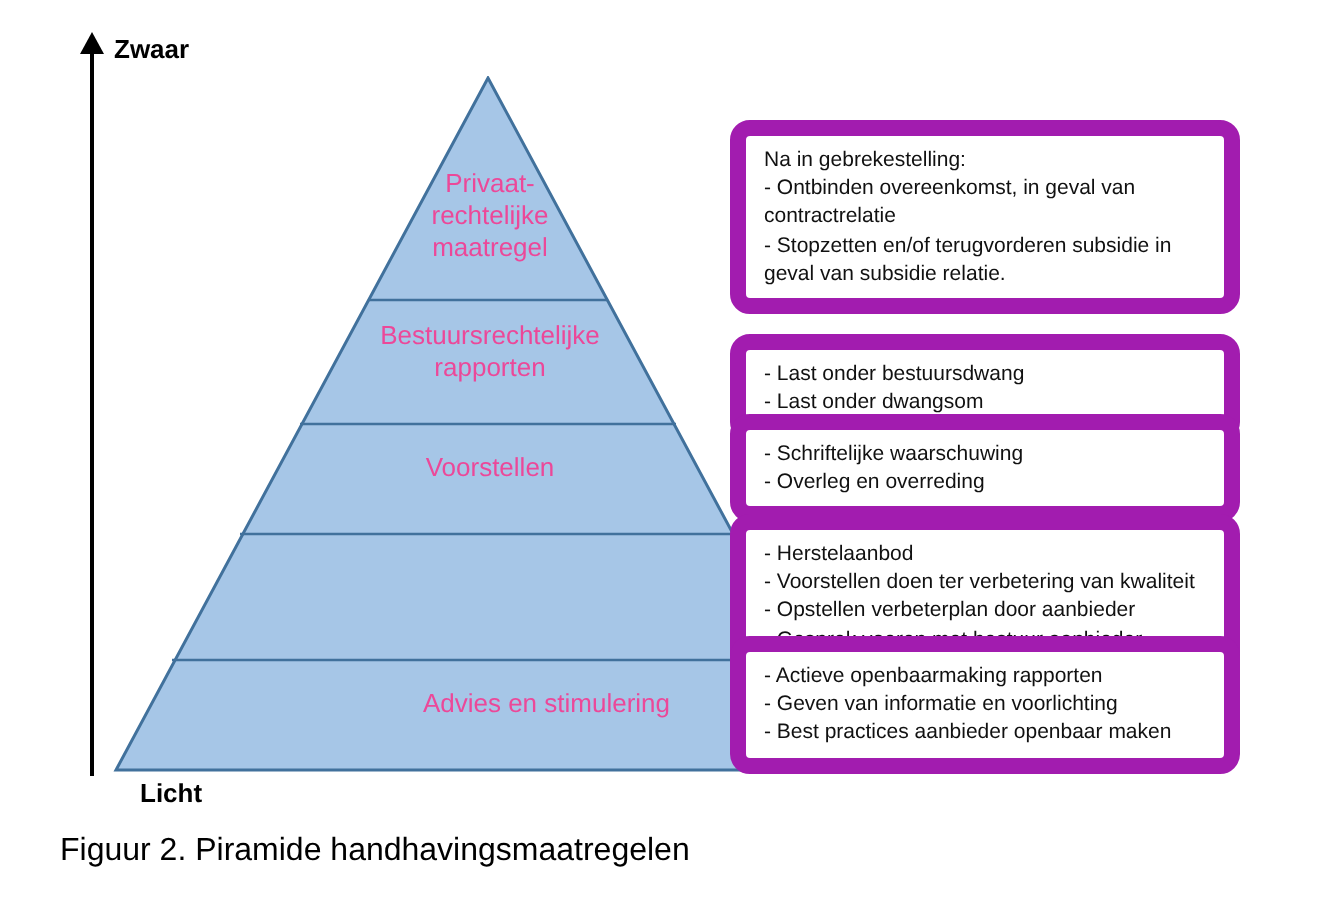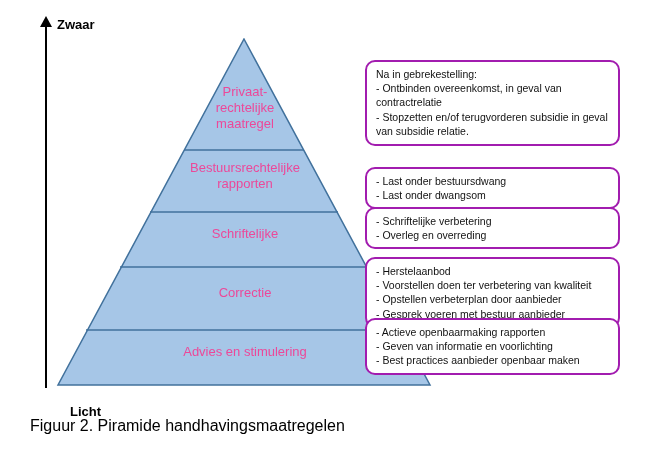--- a/index.html
+++ b/index.html
@@ -18,36 +18,36 @@
   }
   .axis-arrow{
     position:absolute;left:40px;top:16px;width:0;height:0;
     border-left:6px solid transparent;border-right:6px solid transparent;
     border-bottom:11px solid #000;
   }
   .axis-label{
     position:absolute;font-size:13px;font-weight:bold;color:#000;
   }
   .axis-label.top{left:57px;top:17px;}
-  .axis-label.bottom{left:50px;top:404px;padding-left:20px;}
+  .axis-label.bottom{left:50px;top:389px;padding-left:20px;}
   
   .pyramid-svg{position:absolute;left:56px;top:38px;}
   .level-label{
     position:absolute;left:245px;transform:translateX(-50%);
     text-align:center;font-size:13px;line-height:1.22;color:#ec4899;
   }
   .lvl1{top:84px;width:88px;}
   .lvl2{top:160px;width:140px;}
   .lvl3{top:226px;width:160px;}
   .lvl4{top:285px;width:110px;}
-  .lvl5{top:344px;width:180px;}
+  .lvl5{top:344px;width:180px;text-align:right;}
   
   .note-box{
     position:absolute;left:365px;width:255px;
-    border:2px solid #a21caf;border-radius:10px;background:#ffffff;
+    border:8px solid #a21caf;border-radius:10px;background:#ffffff;
     padding:5px 9px;box-sizing:border-box;
     font-size:10.5px;line-height:1.35;color:#111;
     z-index:2;
   }
   .note{white-space:pre-line;}
   .box1{top:60px;min-height:86px;}
   .box2{top:167px;min-height:42px;}
   .box3{top:207px;min-height:42px;}
   .box4{top:257px;min-height:67px;}
   .box5{top:318px;min-height:54px;}
@@ -69,35 +69,34 @@
   <svg class="pyramid-svg" width="376" height="348" viewBox="0 0 376 348">
     <polygon points="188,1 374,347 2,347" stroke="#41719C" stroke-width="1.5" fill="#A6C6E7"></polygon>
     <line x1="128" y1="112" x2="248" y2="112" stroke="#41719C" stroke-width="1.3"></line>
     <line x1="94" y1="174" x2="282" y2="174" stroke="#41719C" stroke-width="1.3"></line>
     <line x1="64" y1="229" x2="312" y2="229" stroke="#41719C" stroke-width="1.3"></line>
     <line x1="30" y1="292" x2="346" y2="292" stroke="#41719C" stroke-width="1.3"></line>
   </svg>
 
   <div class="level-label lvl1">Privaat-rechtelijke maatregel</div>
   <div class="level-label lvl2">Bestuursrechtelijke rapporten</div>
-  <div class="level-label lvl3">Schriftelijke</div>
-  <div class="level-label lvl4">Correctie</div>
+  <div class="level-label lvl3">Voorstellen</div>
   <div class="level-label lvl5">Advies en stimulering</div>
 
   <div class="note-box box1">
     <div class="note">Na in gebrekestelling:
 - Ontbinden overeenkomst, in geval van contractrelatie
 - Stopzetten en/of terugvorderen subsidie in geval van subsidie relatie.</div>
   </div>
   <div class="note-box box2">
     <div class="note">- Last onder bestuursdwang
 - Last onder dwangsom</div>
   </div>
   <div class="note-box box3">
-    <div class="note">- Schriftelijke verbetering
+    <div class="note">- Schriftelijke waarschuwing
 - Overleg en overreding</div>
   </div>
   <div class="note-box box4">
     <div class="note">- Herstelaanbod
 - Voorstellen doen ter verbetering van kwaliteit
 - Opstellen verbeterplan door aanbieder
 - Gesprek voeren met bestuur aanbieder</div>
   </div>
   <div class="note-box box5">
     <div class="note">- Actieve openbaarmaking rapporten

